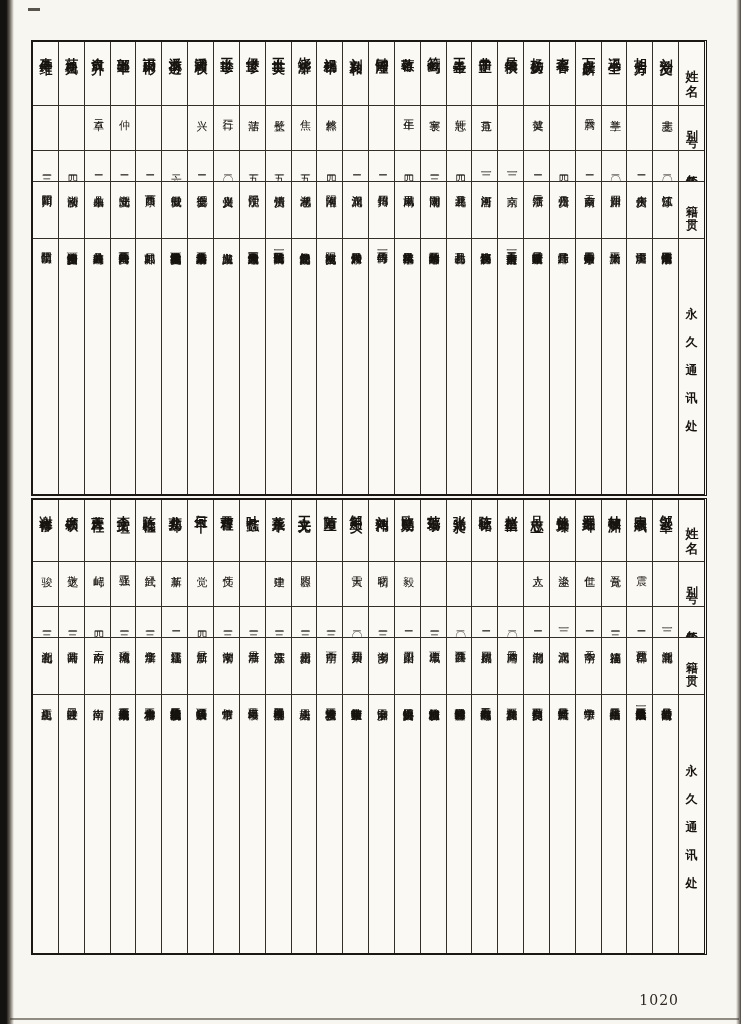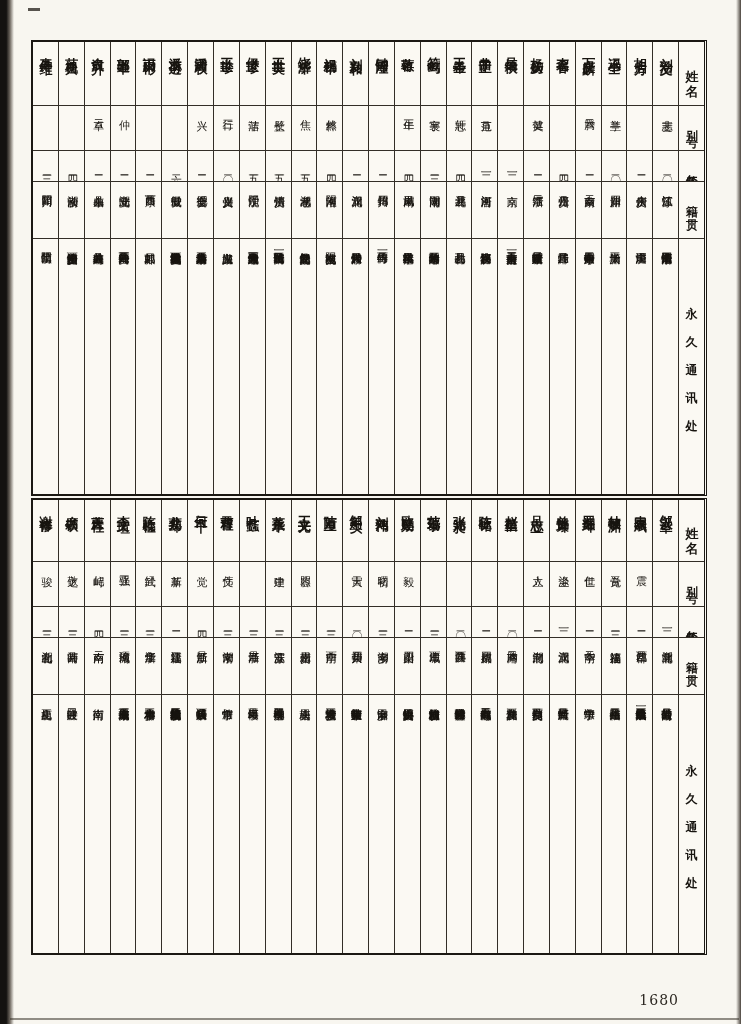--- a/index.html
+++ b/index.html
@@ -982,15 +982,15 @@
           </div>
           <div class="cell native">
             <span class="txt">湖北礼山</span>
           </div>
           <div class="cell address">
             <span class="txt">礼山夏店</span>
           </div>
         </div>
       </section>
 
-    <div class="page-number">1680</div>
+    <div class="page-number">1020</div>
   </main>
 </div>
 
 </body></html>

